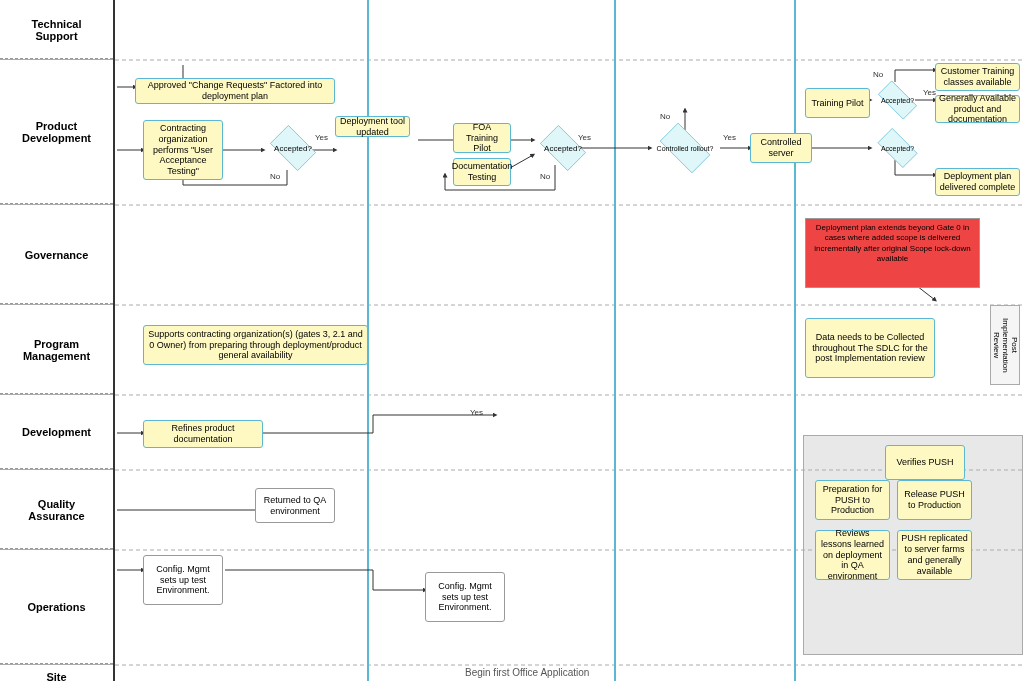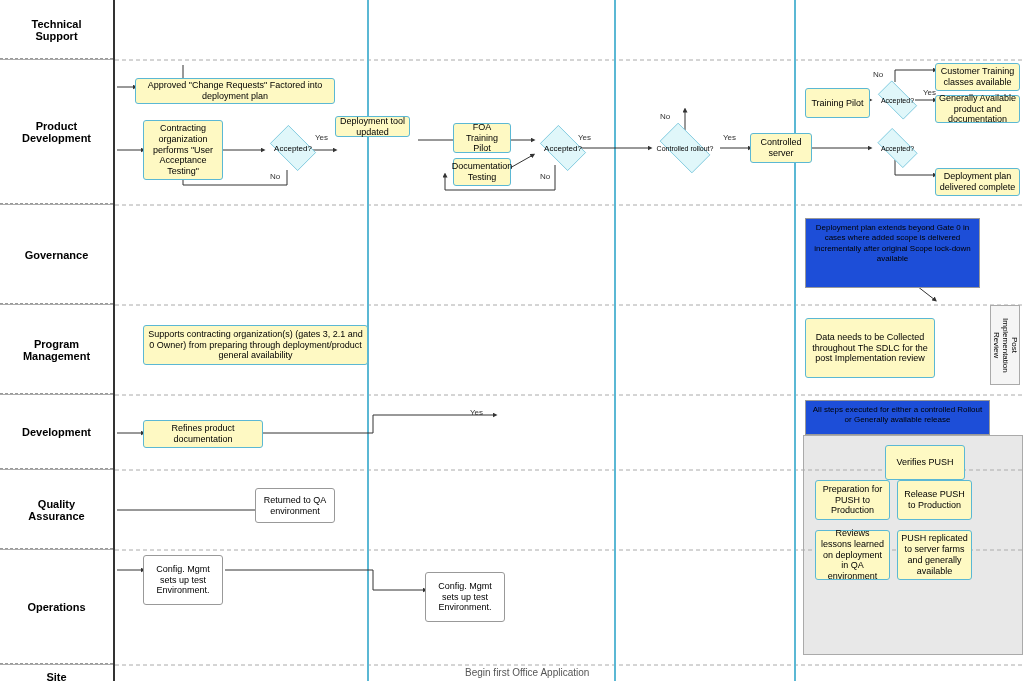--- a/index.html
+++ b/index.html
@@ -110,21 +110,21 @@
     .arrow-label {
       position: absolute;
       font-size: 8px;
       color: #333;
     }
 
     
     .note-box {
       position: absolute;
       border: 1px solid #999;
-      background: #1d4ed8;
+      background: #ef4444;
       font-size: 8px;
       padding: 4px;
       text-align: center;
       line-height: 1.3;
     }
 
     
     .v-text-box {
       position: absolute;
       border: 1px solid #aaa;
@@ -380,23 +380,20 @@
     <div class="v-text-box" style="left:875px; top:305px; width:30px; height:80px;">
       <span>Post Implementation Review</span>
     </div>
 
     <div class="box" style="left:28px; top:420px; width:120px; height:28px;">
       <span>Refines product documentation</span>
     </div>
 
     <span class="arrow-label" style="left:355px; top:408px;">Yes</span>
 
-    <div class="note-box" style="left:690px; top:400px; width:185px; height:35px; font-size:8px;">
-      <span>All steps executed for either a controlled Rollout or Generally available release</span>
-    </div>
 
     <div class="box-white" style="left:140px; top:488px; width:80px; height:35px;">
       <span>Returned to QA environment</span>
     </div>
 
     <div class="gray-section" style="left:688px; top:435px; width:220px; height:220px;">
     </div>
 
     <div class="box" style="left:770px; top:445px; width:80px; height:35px;">
       <span>Verifies PUSH</span>

